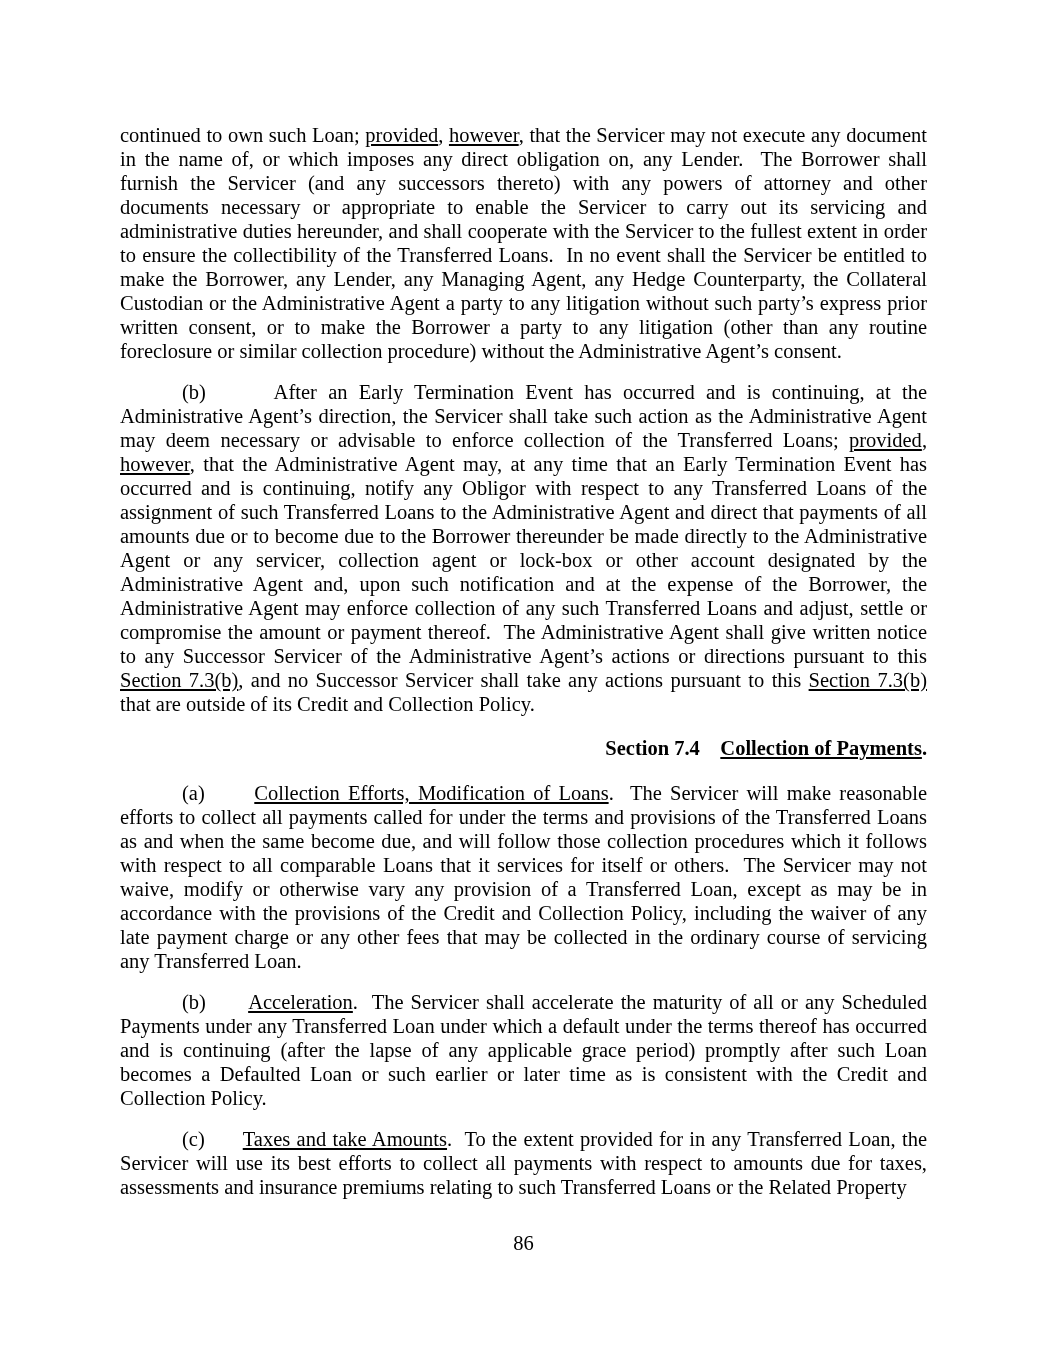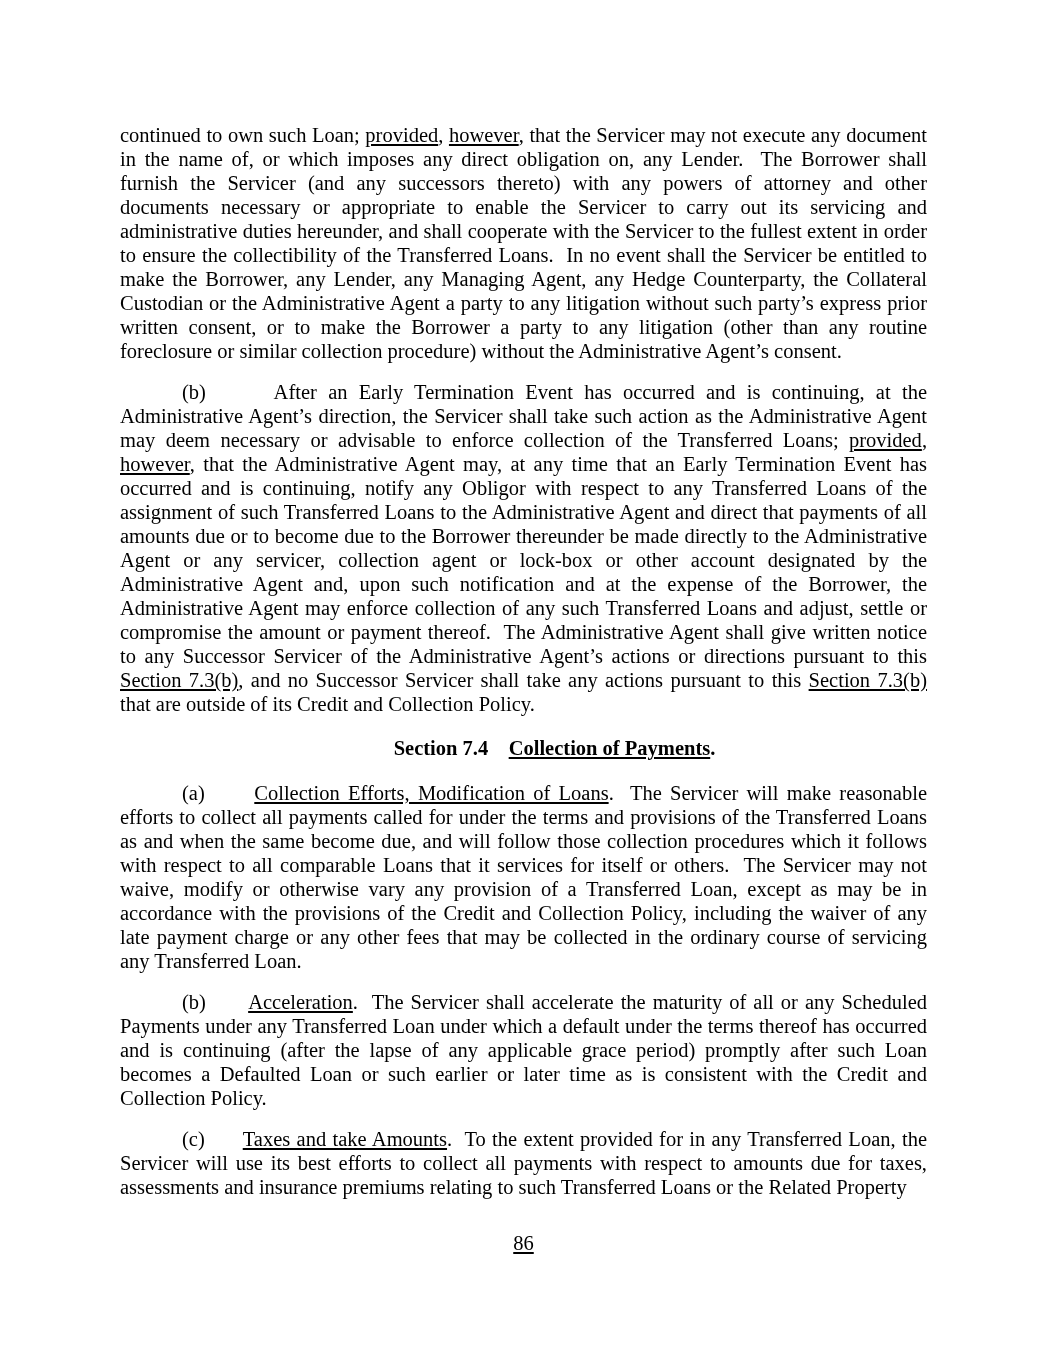--- a/index.html
+++ b/index.html
@@ -27,31 +27,30 @@
   .para {
     margin: 0 0 17px 0;
   }
   .indent {
     text-indent: 62px;
   }
   .heading {
     margin: 20px 0 21px 0;
     text-indent: 62px;
     font-weight: bold;
-    text-align: center;
+    text-align: right;
   }
   .u { text-decoration: underline; }
   .b { font-weight: bold; }
   .footer {
     position: absolute;
     left: 120px;
     top: 1231px;
     width: 807px;
     text-align: center;
-    text-decoration: underline;
   }
 </style>
 </head>
 <body>
 
 <div class="page">
   <div class="content">
     <p class="para"><span>continued to own such Loan; </span><span class="u">provided</span><span>, </span><span class="u">however</span><span>, that the Servicer may not execute any document in the name of, or which imposes any direct obligation on, any Lender.&nbsp; The Borrower shall furnish the Servicer (and any successors thereto) with any powers of attorney and other documents necessary or appropriate to enable the Servicer to carry out its servicing and administrative duties hereunder, and shall cooperate with the Servicer to the fullest extent in order to ensure the collectibility of the Transferred Loans.&nbsp; In no event shall the Servicer be entitled to make the Borrower, any Lender, any Managing Agent, any Hedge Counterparty, the Collateral Custodian or the Administrative Agent a party to any litigation without such party’s express prior written consent, or to make the Borrower a party to any litigation (other than any routine foreclosure or similar collection procedure) without the Administrative Agent’s consent.</span></p>
     <p class="para indent"><span>(b)&nbsp;&nbsp;&nbsp;&nbsp;&nbsp;&nbsp;After an Early Termination Event has occurred and is continuing, at the Administrative Agent’s direction, the Servicer shall take such action as the Administrative Agent may deem necessary or advisable to enforce collection of the Transferred Loans; </span><span class="u">provided</span><span>, </span><span class="u">however</span><span>, that the Administrative Agent may, at any time that an Early Termination Event has occurred and is continuing, notify any Obligor with respect to any Transferred Loans of the assignment of such Transferred Loans to the Administrative Agent and direct that payments of all amounts due or to become due to the Borrower thereunder be made directly to the Administrative Agent or any servicer, collection agent or lock-box or other account designated by the Administrative Agent and, upon such notification and at the expense of the Borrower, the Administrative Agent may enforce collection of any such Transferred Loans and adjust, settle or compromise the amount or payment thereof.&nbsp; The Administrative Agent shall give written notice to any Successor Servicer of the Administrative Agent’s actions or directions pursuant to this </span><span class="u">Section 7.3(b)</span><span>, and no Successor Servicer shall take any actions pursuant to this </span><span class="u">Section 7.3(b)</span><span> that are outside of its Credit and Collection Policy.</span></p>
     <p class="heading"><span class="b">Section 7.4</span><span class="b">&nbsp;&nbsp;&nbsp;&nbsp;</span><span class="u b">Collection of Payments</span><span class="b">.</span></p>

